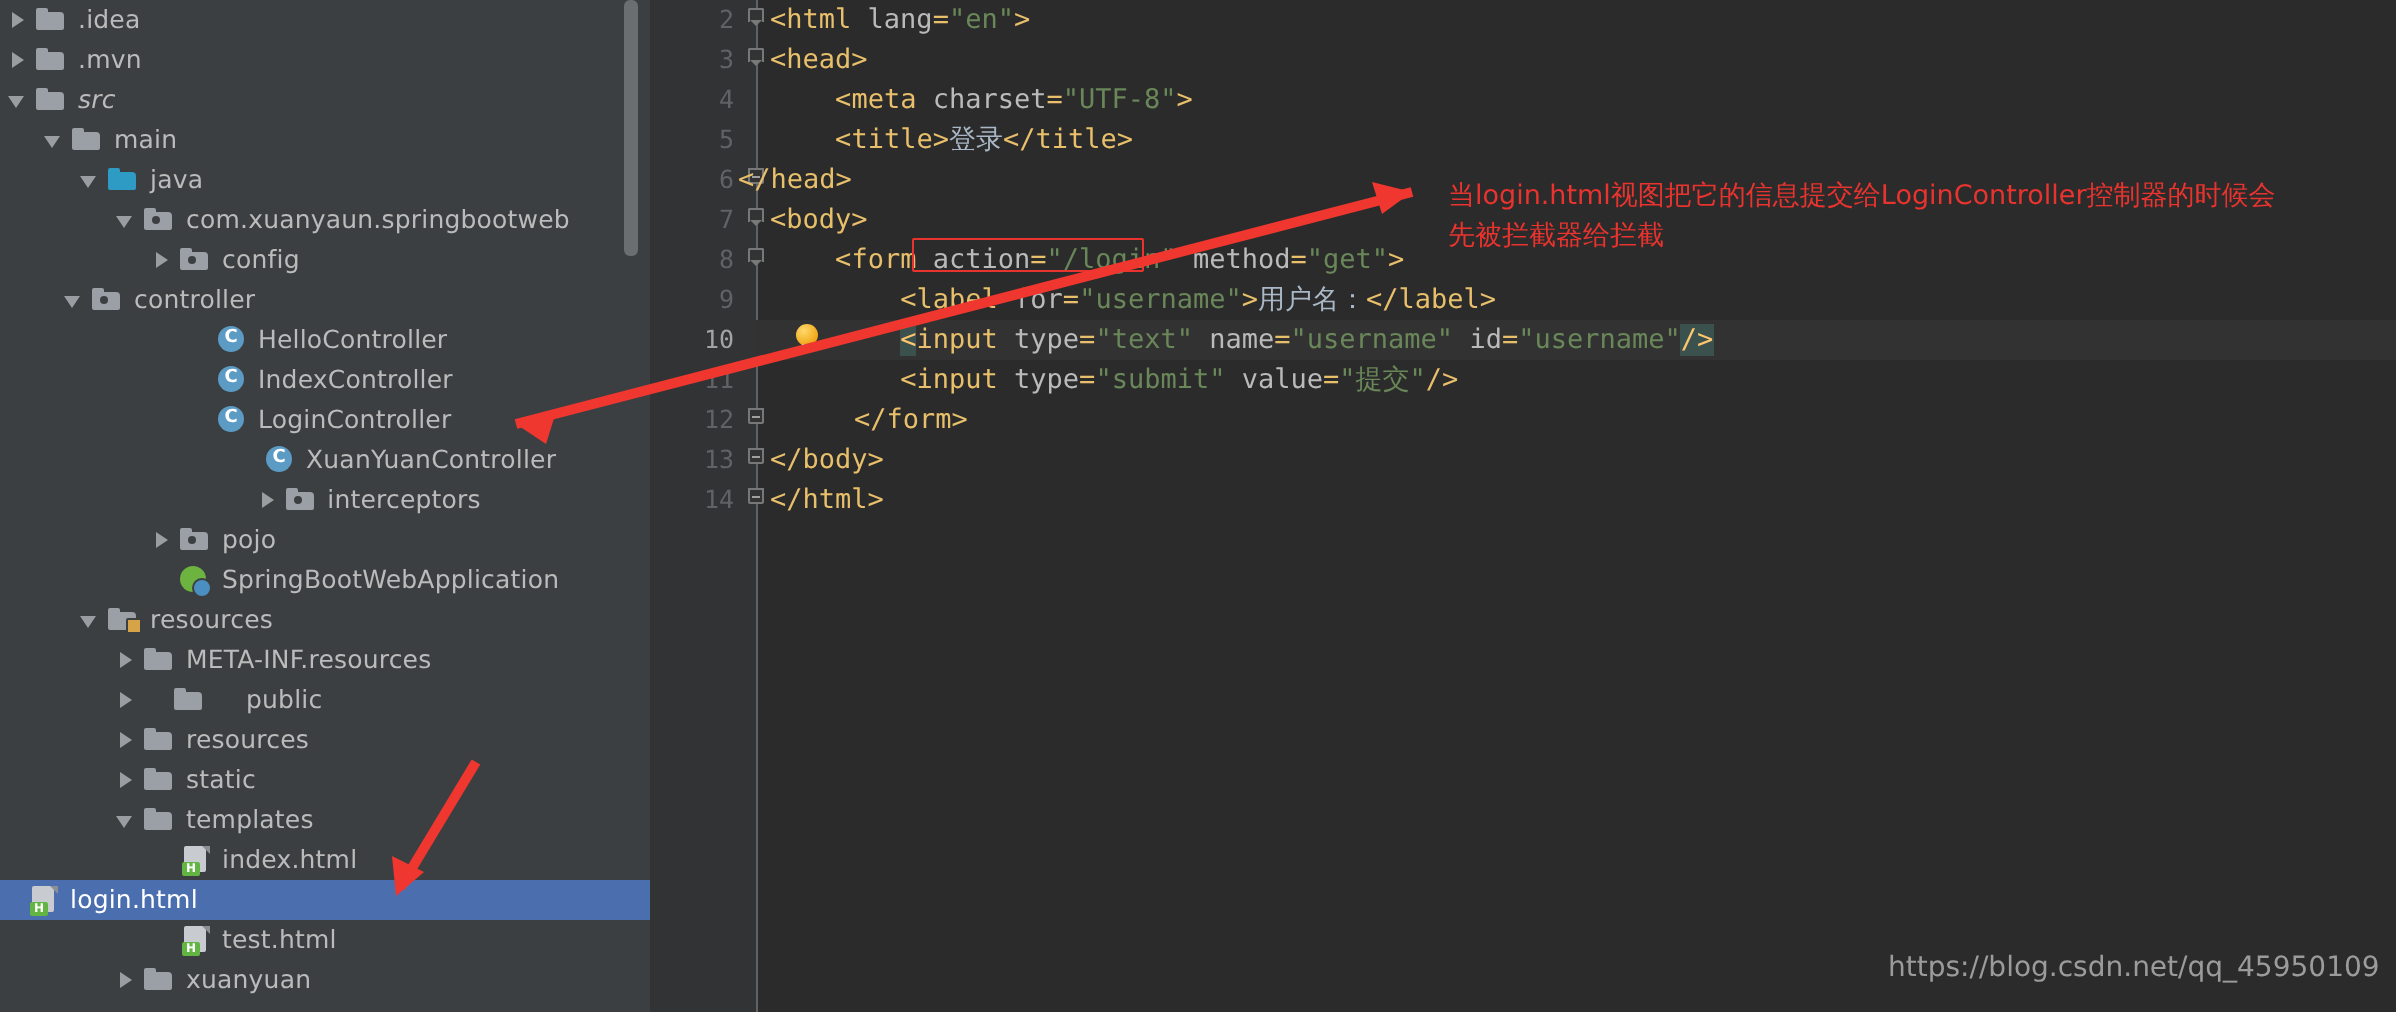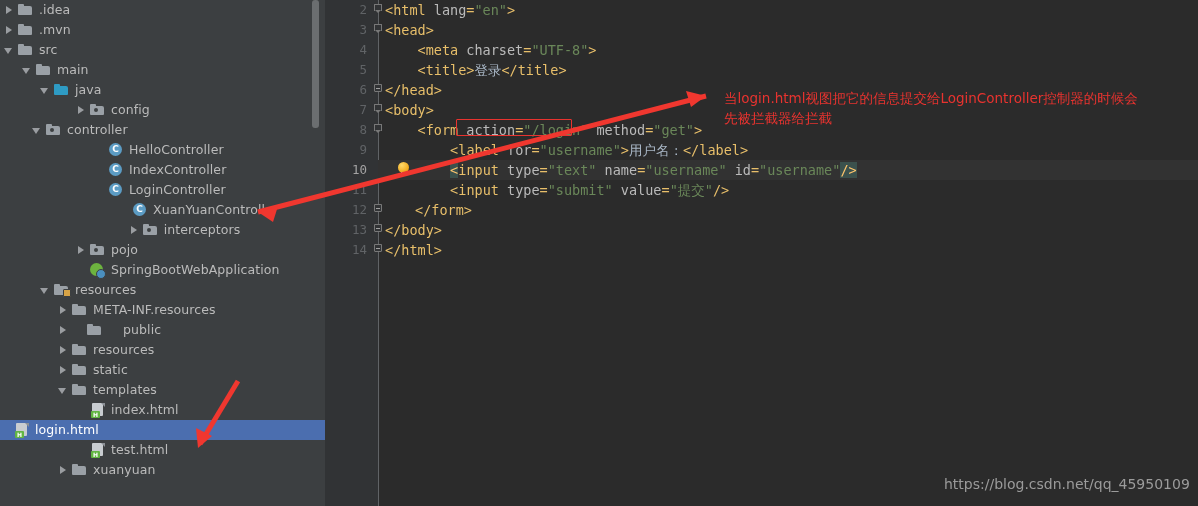--- a/index.html
+++ b/index.html
@@ -166,34 +166,41 @@
       <div class="tree-row" style="padding-left: 4px;">
         <span class="twisty collapsed"></span>
         <span class="ico folder"></span>
         <span class="lbl">.idea</span>
       </div>
       <div class="tree-row" style="padding-left: 4px;">
         <span class="twisty collapsed"></span>
         <span class="ico folder"></span>
         <span class="lbl">.mvn</span>
       </div>
-      <div class="tree-row" style="padding-left: 4px;">
+      <div class="tree-row" style="padding-left: 4px; font-style: italic;">
         <span class="twisty expanded"></span>
         <span class="ico folder"></span>
         <span class="lbl">src</span>
       </div>
       <div class="tree-row" style="padding-left: 22px;">
         <span class="twisty expanded"></span>
         <span class="ico folder"></span>
         <span class="lbl">main</span>
       </div>
       <div class="tree-row" style="padding-left: 40px;">
         <span class="twisty expanded"></span>
         <span class="ico folder folder-src"></span>
         <span class="lbl">java</span>
+      </div>
+      <div class="tree-row" style="padding-left: 58px;">
+        <span class="twisty expanded"></span>
+        <span class="ico folder">
+          <i class="badge-pkg"></i>
+        </span>
+        <span class="lbl">com.xuanyaun.springbootweb</span>
       </div>
       <div class="tree-row" style="padding-left: 76px;">
         <span class="twisty collapsed"></span>
         <span class="ico folder">
           <i class="badge-pkg"></i>
         </span>
         <span class="lbl">config</span>
       </div>
       <div class="tree-row" style="padding-left: 32px;">
         <span class="twisty expanded"></span>
@@ -305,27 +312,27 @@
 
 <div id="editor">
   <div id="gutter"></div>
   <div id="gutter-sep"></div>
   <div id="fold-line"></div>
   <div id="code">
       <div class="code-line" style="top: 0px;"><span class="lnum">2</span><span class="fold-m start"><i class="box"></i><i class="tip"></i></span><span class="ctext" style="left: 60px;"><span class="brk">&lt;</span><span class="tag">html</span><span class="txt"> </span><span class="attr">lang</span><span class="brk">=</span><span class="str">"en"</span><span class="brk">&gt;</span></span></div>
       <div class="code-line" style="top: 20px;"><span class="lnum">3</span><span class="fold-m start"><i class="box"></i><i class="tip"></i></span><span class="ctext" style="left: 60px;"><span class="brk">&lt;</span><span class="tag">head</span><span class="brk">&gt;</span></span></div>
       <div class="code-line" style="top: 40px;"><span class="lnum">4</span><span class="ctext" style="left: 92.56px;"><span class="brk">&lt;</span><span class="tag">meta</span><span class="txt"> </span><span class="attr">charset</span><span class="brk">=</span><span class="str">"UTF-8"</span><span class="brk">&gt;</span></span></div>
       <div class="code-line" style="top: 60px;"><span class="lnum">5</span><span class="ctext" style="left: 92.56px;"><span class="brk">&lt;</span><span class="tag">title</span><span class="brk">&gt;</span><span class="txt">登录</span><span class="brk">&lt;/</span><span class="tag">title</span><span class="brk">&gt;</span></span></div>
-      <div class="code-line" style="top: 80px;"><span class="lnum">6</span><span class="fold-m end"><i class="box"></i><i class="minus"></i></span><span class="ctext" style="left: 60px;"><span class="brk">&lt;/</span><span class="tag">head</span><span class="brk">&gt;</span></span></div>
+      <div class="code-line" style="top: 80px;"><span class="lnum">6</span><span class="fold-m end"><i class="box"></i><i class="minus"></i></span><span class="ctext" style="left: 44px;"><span class="brk">&lt;/</span><span class="tag">head</span><span class="brk">&gt;</span></span></div>
       <div class="code-line" style="top: 100px;"><span class="lnum">7</span><span class="fold-m start"><i class="box"></i><i class="tip"></i></span><span class="ctext" style="left: 60px;"><span class="brk">&lt;</span><span class="tag">body</span><span class="brk">&gt;</span></span></div>
       <div class="code-line" style="top: 120px;"><span class="lnum">8</span><span class="fold-m start"><i class="box"></i><i class="tip"></i></span><span class="ctext" style="left: 92.56px;"><span class="brk">&lt;</span><span class="tag">form</span><span class="txt"> </span><span class="attr">action</span><span class="brk">=</span><span class="str">"/login"</span><span class="txt"> </span><span class="attr">method</span><span class="brk">=</span><span class="str">"get"</span><span class="brk">&gt;</span></span></div>
       <div class="code-line" style="top: 140px;"><span class="lnum">9</span><span class="ctext" style="left: 125.12px;"><span class="brk">&lt;</span><span class="tag">label</span><span class="txt"> </span><span class="attr">for</span><span class="brk">=</span><span class="str">"username"</span><span class="brk">&gt;</span><span class="txt">用户名：</span><span class="brk">&lt;/</span><span class="tag">label</span><span class="brk">&gt;</span></span></div>
       <div class="code-line current" style="top: 160px;"><div class="rowbg"></div><span class="lnum">10</span><span class="bulb"><i class="glass"></i><i class="base"></i><i class="b1"></i></span><span class="ctext" style="left: 125.12px;"><span class="hl-brace">&lt;</span><span class="tag">input</span><span class="txt"> </span><span class="attr">type</span><span class="brk">=</span><span class="str">"text"</span><span class="txt"> </span><span class="attr">name</span><span class="brk">=</span><span class="str">"username"</span><span class="txt"> </span><span class="attr">id</span><span class="brk">=</span><span class="str">"username"</span><span class="hl-brace">/&gt;</span></span></div>
       <div class="code-line" style="top: 180px;"><span class="lnum">11</span><span class="ctext" style="left: 125.12px;"><span class="brk">&lt;</span><span class="tag">input</span><span class="txt"> </span><span class="attr">type</span><span class="brk">=</span><span class="str">"submit"</span><span class="txt"> </span><span class="attr">value</span><span class="brk">=</span><span class="str">"提交"</span><span class="brk">/&gt;</span></span></div>
-      <div class="code-line" style="top: 200px;"><span class="lnum">12</span><span class="fold-m end"><i class="box"></i><i class="minus"></i></span><span class="ctext" style="left: 90px;"><span class="brk">&lt;/</span><span class="tag">form</span><span class="brk">&gt;</span></span></div>
+      <div class="code-line" style="top: 200px;"><span class="lnum">12</span><span class="fold-m end"><i class="box"></i><i class="minus"></i></span><span class="ctext" style="left: 102px;"><span class="brk">&lt;/</span><span class="tag">form</span><span class="brk">&gt;</span></span></div>
       <div class="code-line" style="top: 220px;"><span class="lnum">13</span><span class="fold-m end"><i class="box"></i><i class="minus"></i></span><span class="ctext" style="left: 60px;"><span class="brk">&lt;/</span><span class="tag">body</span><span class="brk">&gt;</span></span></div>
       <div class="code-line" style="top: 240px;"><span class="lnum">14</span><span class="fold-m end"><i class="box"></i><i class="minus"></i></span><span class="ctext" style="left: 60px;"><span class="brk">&lt;/</span><span class="tag">html</span><span class="brk">&gt;</span></span></div>
     </div>
 </div>
 
 <div id="action-box"></div>
 
 <div id="note">
   <div>当login.html视图把它的信息提交给LoginController控制器的时候会</div>
   <div>先被拦截器给拦截</div>

